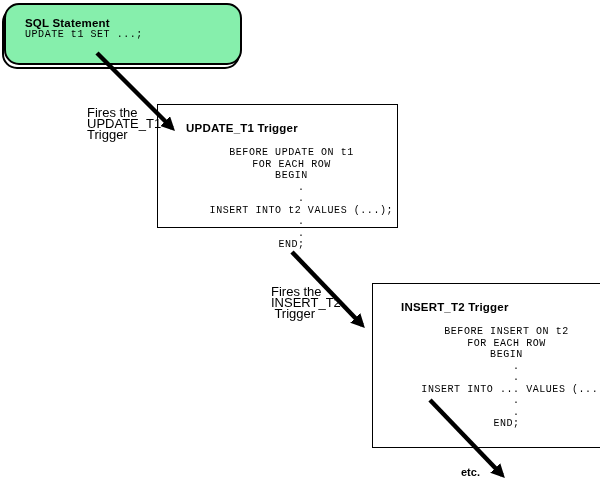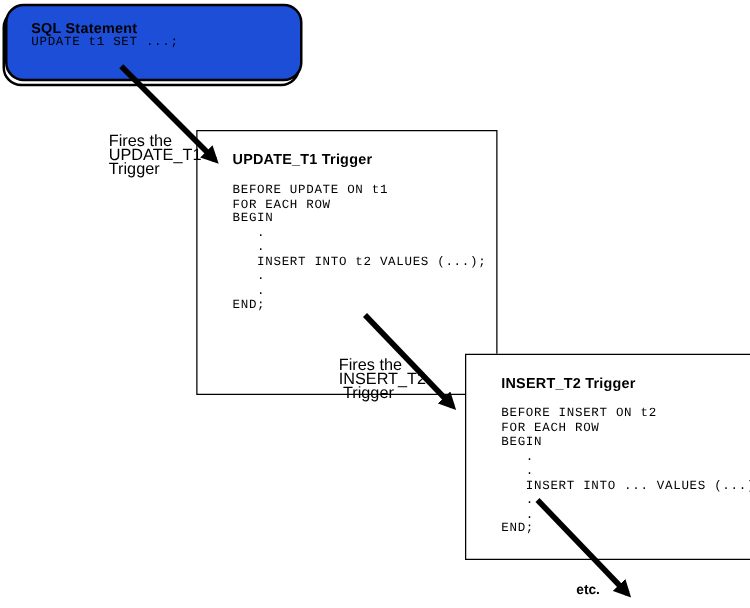--- a/index.html
+++ b/index.html
@@ -21,57 +21,57 @@
     border: 2px solid #000;
     border-radius: 15px;
     z-index: 1;
   }
   .sql-box {
     position: absolute;
     left: 4px; top: 3px;
     width: 238px; height: 62px;
     border: 2px solid #000;
     border-radius: 15px;
-    background: #1d4ed8;
+    background: #86efac;
     z-index: 2;
     padding-left: 19px;
   }
   .sql-title {
     margin-top: 12px;
     font-size: 11.5px;
     font-weight: bold;
     letter-spacing: 0.2px;
   }
   
   .trigger-box {
     position: absolute;
     width: 241px;
     border: 1px solid #000;
     background: #ffffff;
     z-index: 2;
     padding-left: 28px;
   }
-  .box-update-t1 { left: 157px; top: 104px; height: 212px; }
+  .box-update-t1 { left: 157px; top: 104px; height: 124px; }
   .box-insert-t2 { left: 372px; top: 283px; height: 165px; }
   .trigger-title {
     margin-top: 17px;
     font-size: 11.5px;
     font-weight: bold;
     letter-spacing: 0.2px;
   }
   
   .code {
     font-family: "Liberation Mono", "DejaVu Sans Mono", monospace;
     font-size: 10px;
     line-height: 11.5px;
     letter-spacing: 0.55px;
     white-space: pre;
   }
   .sql-code { }
-  .trigger-code { margin-top: 13px; }
+  .trigger-code { margin-top: 13px; text-align: center; }
   
   .fires-label {
     position: absolute;
     font-size: 13px;
     line-height: 11px;
     white-space: pre;
     z-index: 3;
   }
   .label-fires-update-t1 { left: 87px; top: 107px; }
   .label-fires-insert-t2 { left: 271px; top: 286px; }

